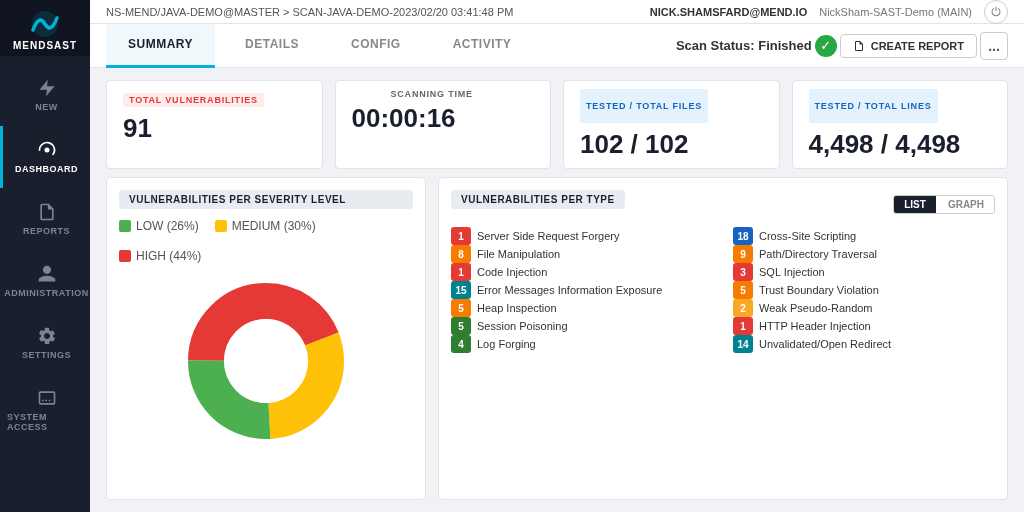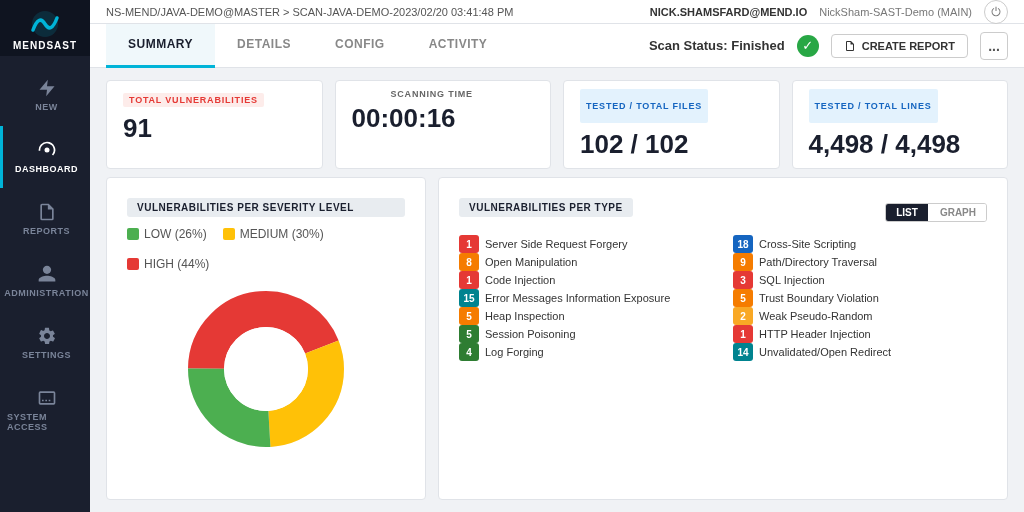--- a/index.html
+++ b/index.html
@@ -111,21 +111,21 @@
       background: #fff;
       border-bottom: 1px solid #e0e3e8;
       padding: 0 16px;
       height: 44px;
       display: flex;
       align-items: center;
       justify-content: space-between;
     }
     .tabs {
       display: flex;
-      gap: 0;
+      gap: 8px;
     }
     .tab {
       padding: 0 22px;
       height: 44px;
       display: flex;
       align-items: center;
       font-size: 12px;
       font-weight: 600;
       letter-spacing: 0.5px;
       cursor: pointer;
@@ -135,21 +135,21 @@
     }
     .tab.active {
       color: #1a1f2e;
       border-bottom-color: #00b4d8;
       background: #f0f8fb;
     }
 
     .scan-status {
       display: flex;
       align-items: center;
-      gap: 12px;
+      gap: 3px;
       font-size: 13px;
     }
     .scan-status-text { font-weight: 600; color: #333; }
     .check-circle {
       width: 22px; height: 22px;
       border-radius: 50%;
       background: #28a745;
       display: flex; align-items: center; justify-content: center;
       color: #fff; font-size: 13px;
     }
@@ -211,21 +211,21 @@
       display: flex;
       gap: 12px;
       padding: 0 16px 12px;
       flex: 1;
       overflow: hidden;
     }
     .chart-card {
       background: #fff;
       border: 1px solid #e0e3e8;
       border-radius: 4px;
-      padding: 20px;
+      padding: 12px;
       display: flex;
       flex-direction: column;
     }
     .chart-card.left { width: 320px; flex-shrink: 0; }
     .chart-card.right { flex: 1; }
     .chart-title {
       font-size: 10px;
       font-weight: 700;
       letter-spacing: 0.5px;
       text-transform: uppercase;
@@ -480,21 +480,21 @@
       </div>
       <div class="vuln-list">
 
         <div>
           <div class="vuln-item">
             <span class="vuln-badge badge-red">1</span>
             <span>Server Side Request Forgery</span>
           </div>
           <div class="vuln-item">
             <span class="vuln-badge badge-orange">8</span>
-            <span>Open Manipulation</span>
+            <span>File Manipulation</span>
           </div>
           <div class="vuln-item">
             <span class="vuln-badge badge-red">1</span>
             <span>Code Injection</span>
           </div>
           <div class="vuln-item">
             <span class="vuln-badge badge-teal">15</span>
             <span>Error Messages Information Exposure</span>
           </div>
           <div class="vuln-item">

